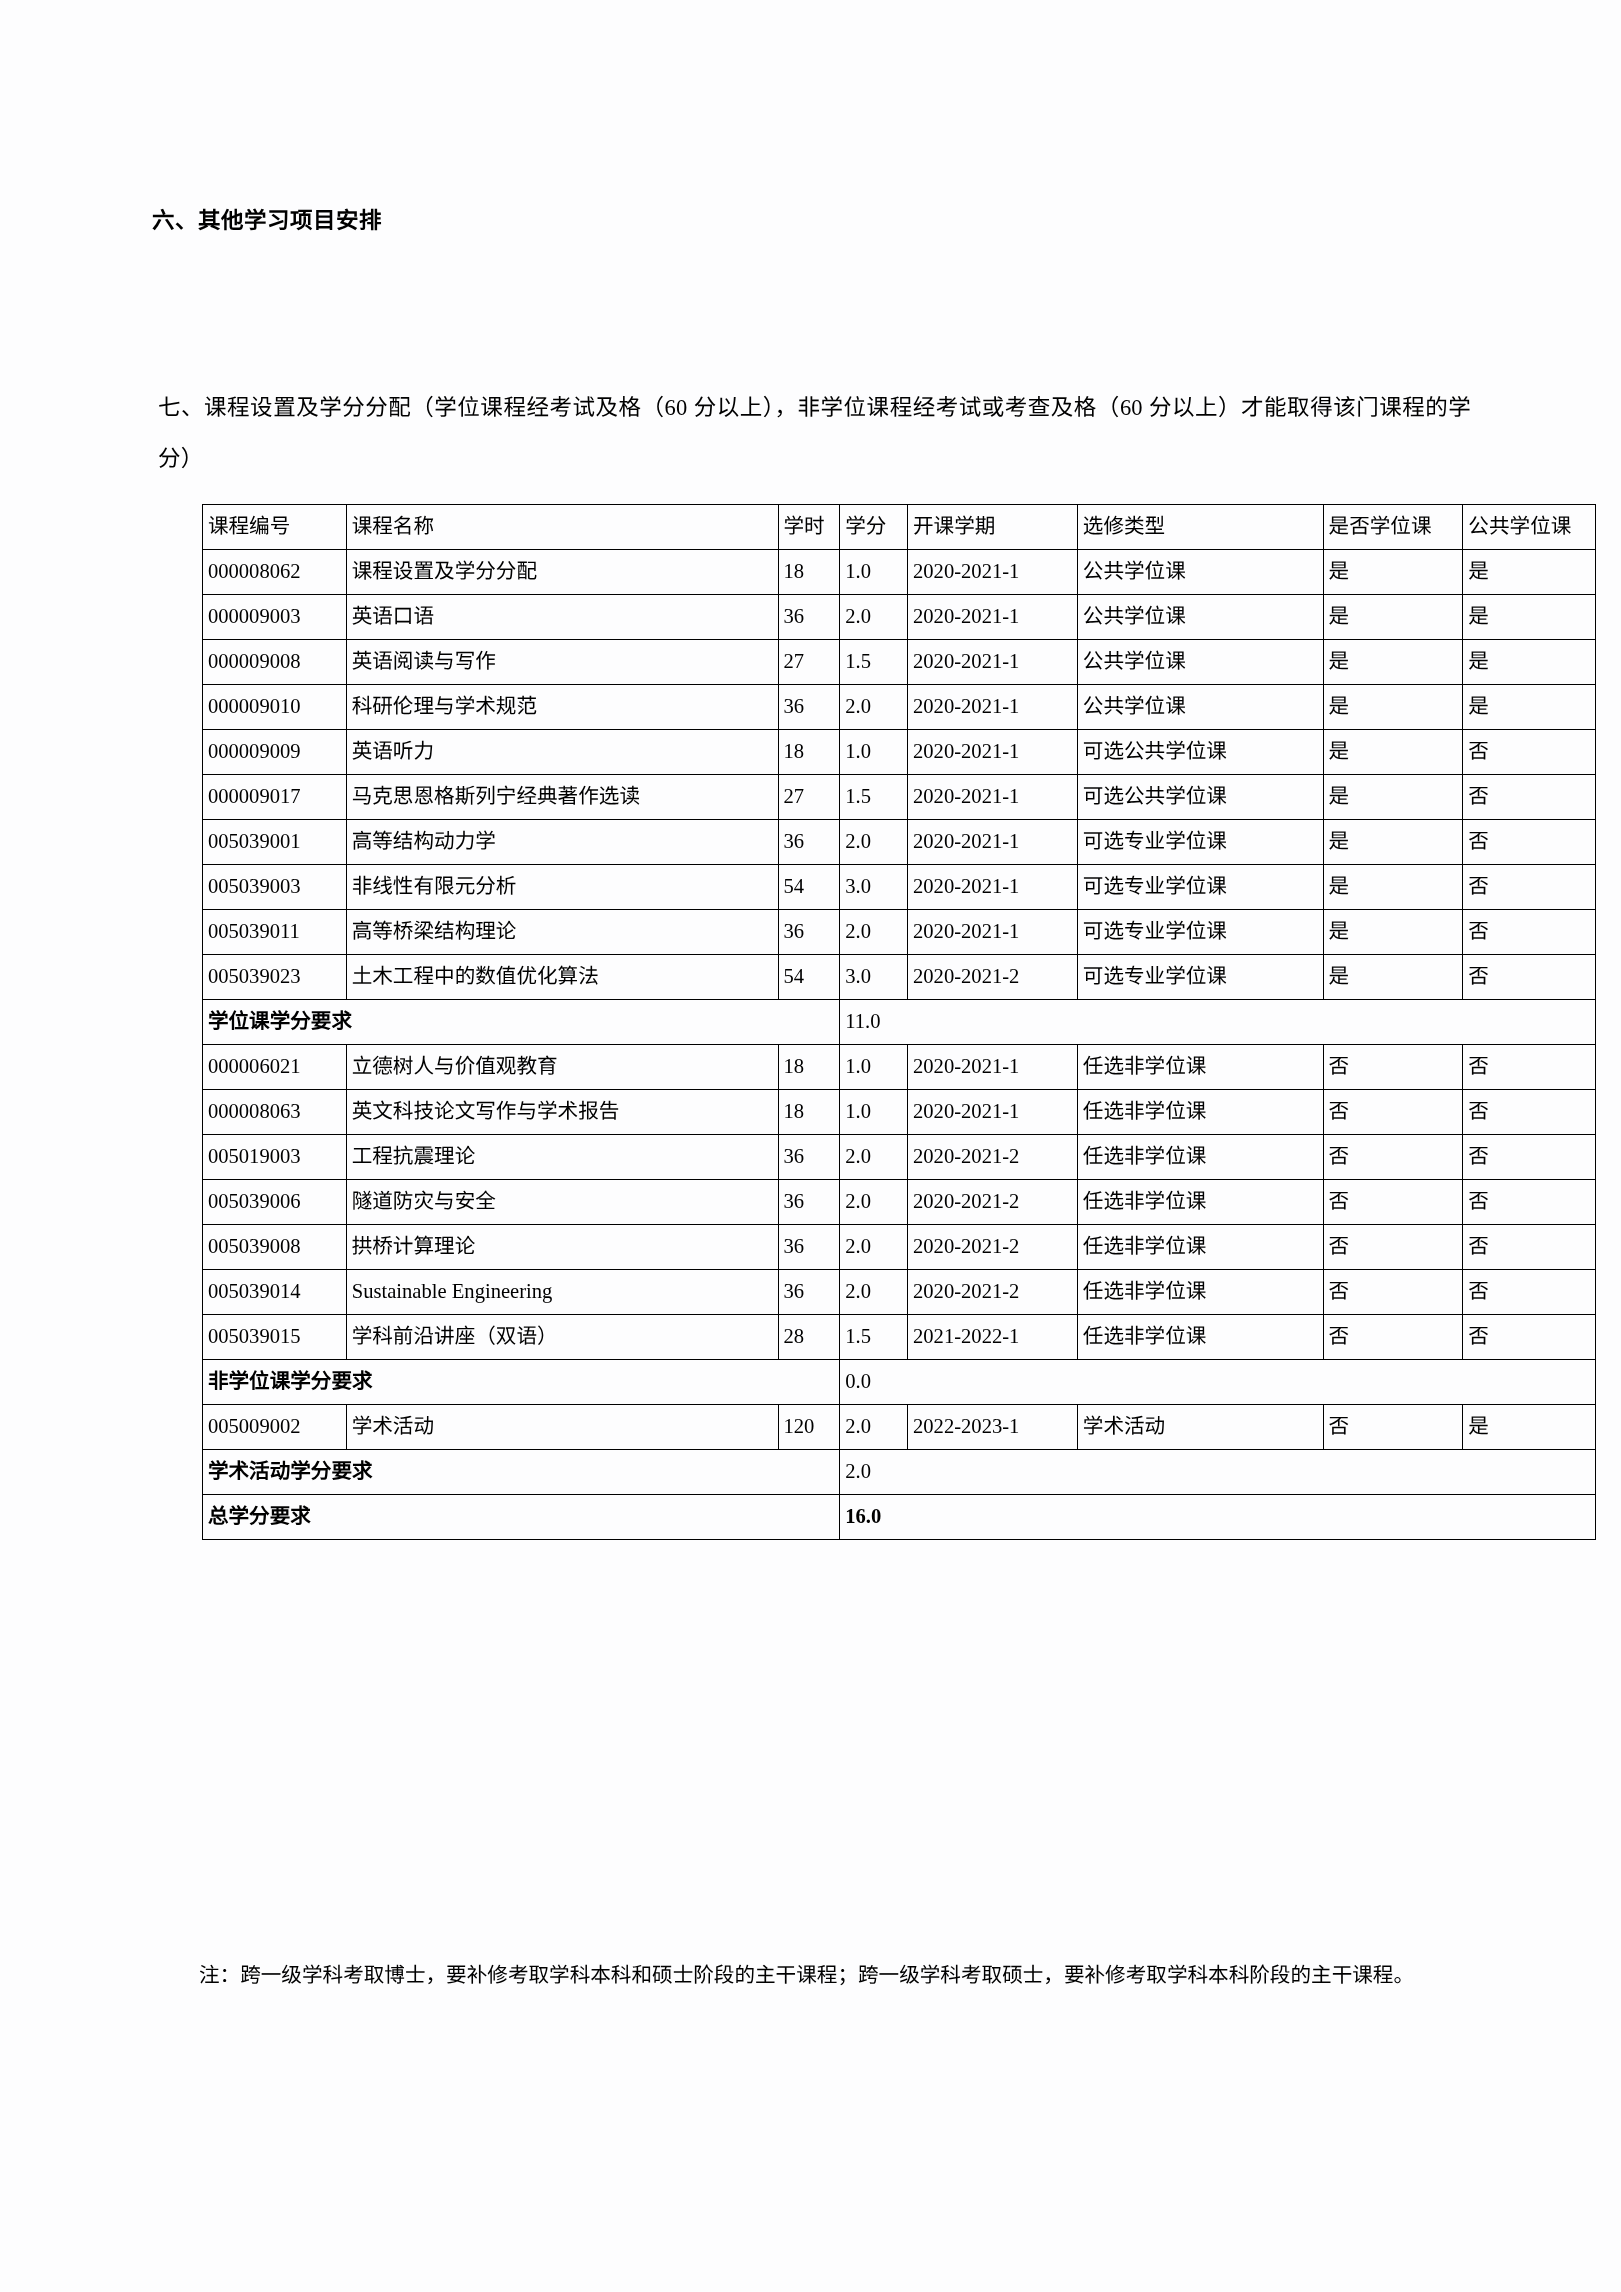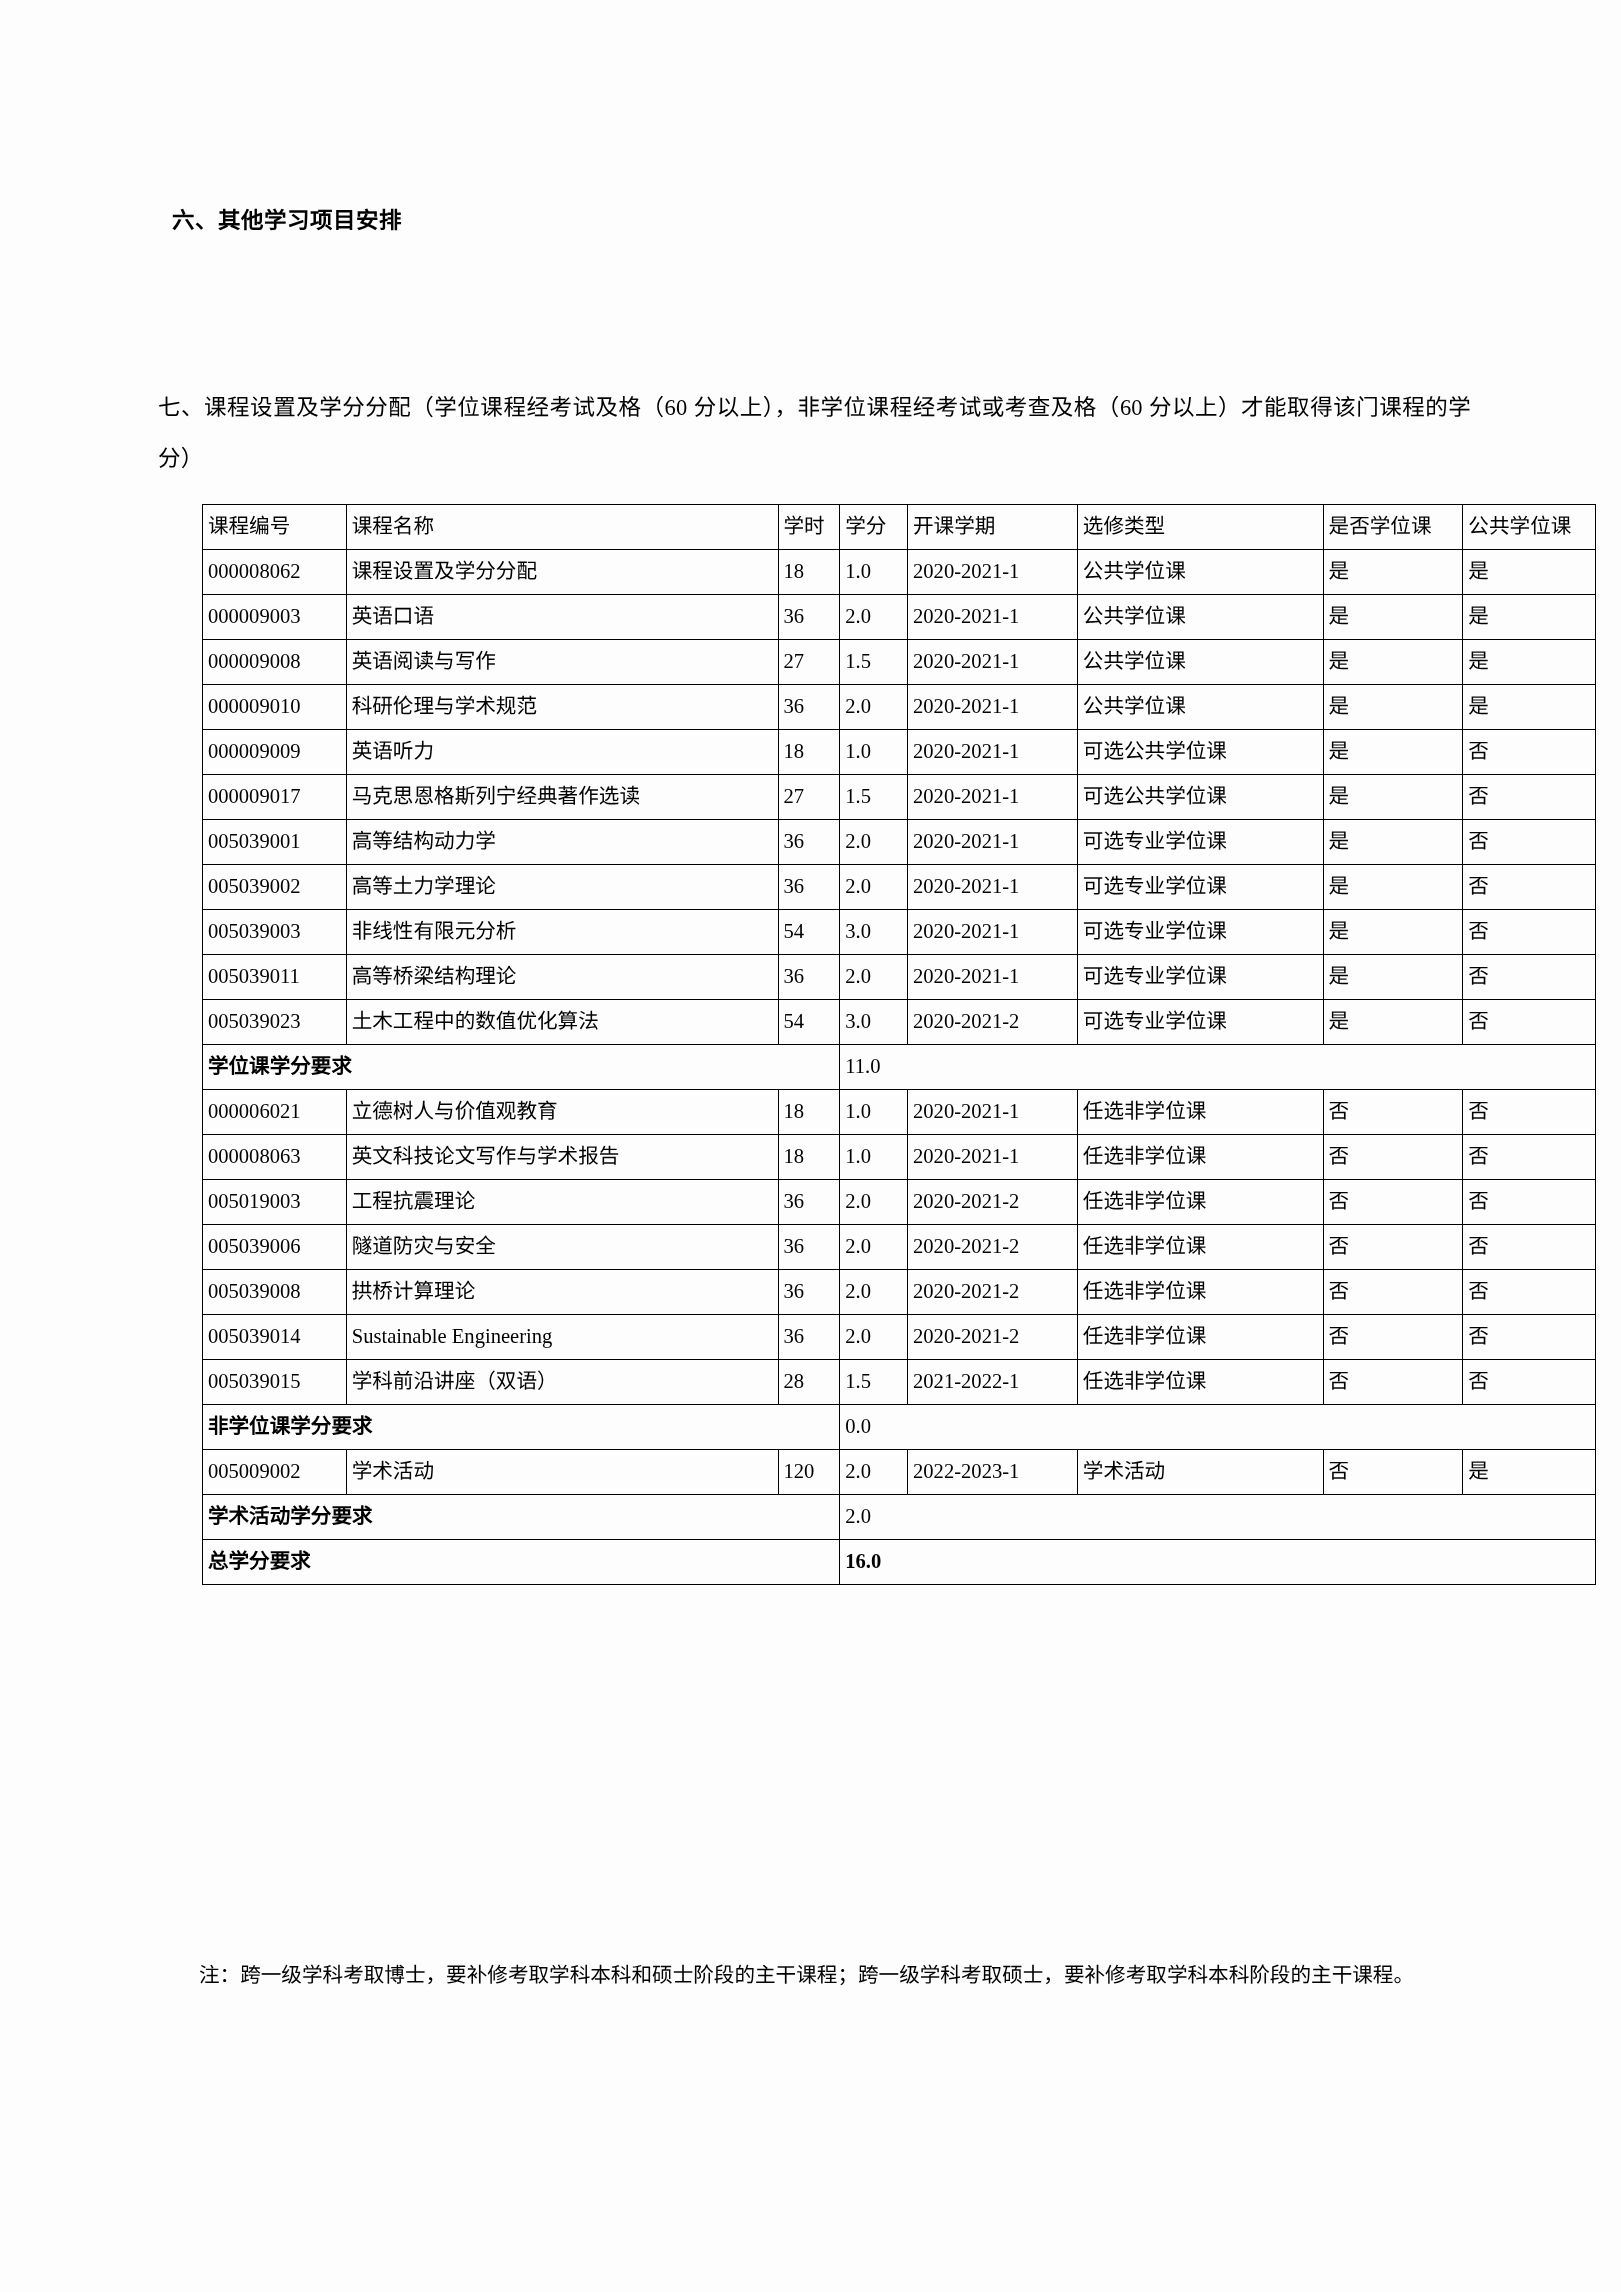--- a/index.html
+++ b/index.html
@@ -19,21 +19,21 @@
     position: absolute;
     left: 0; top: 0;
     width: 1621px;
     height: 2293px;
     background: #fdfdfe;
   }
 
   
   .heading-six {
     position: absolute;
-    left: 172px;
+    left: 152px;
     top: 202px;
     font-size: 22.5px;
     font-weight: bold;
     letter-spacing: 0.5px;
     white-space: nowrap;
   }
   .heading-seven {
     position: absolute;
     left: 158px;
     top: 382px;
@@ -187,30 +187,20 @@
             <td class="c-code">005039001</td>
             <td class="c-name">高等结构动力学</td>
             <td class="c-hours">36</td>
             <td class="c-credit">2.0</td>
             <td class="c-term">2020-2021-1</td>
             <td class="c-type">可选专业学位课</td>
             <td class="c-degree">是</td>
             <td class="c-required">否</td>
           </tr>
           <tr>
-            <td class="c-code">005039002</td>
-            <td class="c-name">高等土力学理论</td>
-            <td class="c-hours">36</td>
-            <td class="c-credit">2.0</td>
-            <td class="c-term">2020-2021-1</td>
-            <td class="c-type">可选专业学位课</td>
-            <td class="c-degree">是</td>
-            <td class="c-required">否</td>
-          </tr>
-          <tr>
             <td class="c-code">005039003</td>
             <td class="c-name">非线性有限元分析</td>
             <td class="c-hours">54</td>
             <td class="c-credit">3.0</td>
             <td class="c-term">2020-2021-1</td>
             <td class="c-type">可选专业学位课</td>
             <td class="c-degree">是</td>
             <td class="c-required">否</td>
           </tr>
           <tr>

